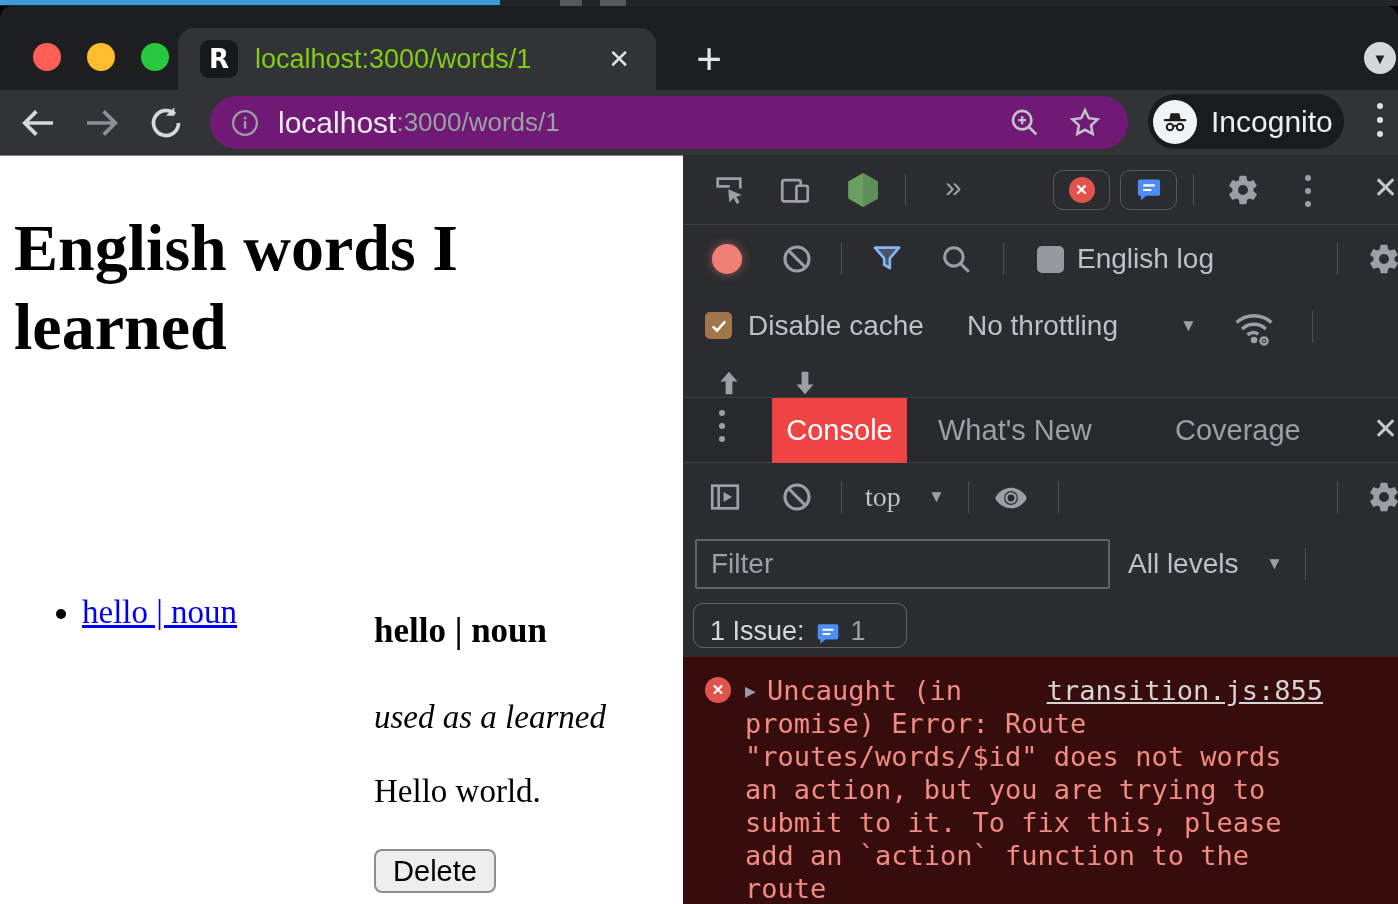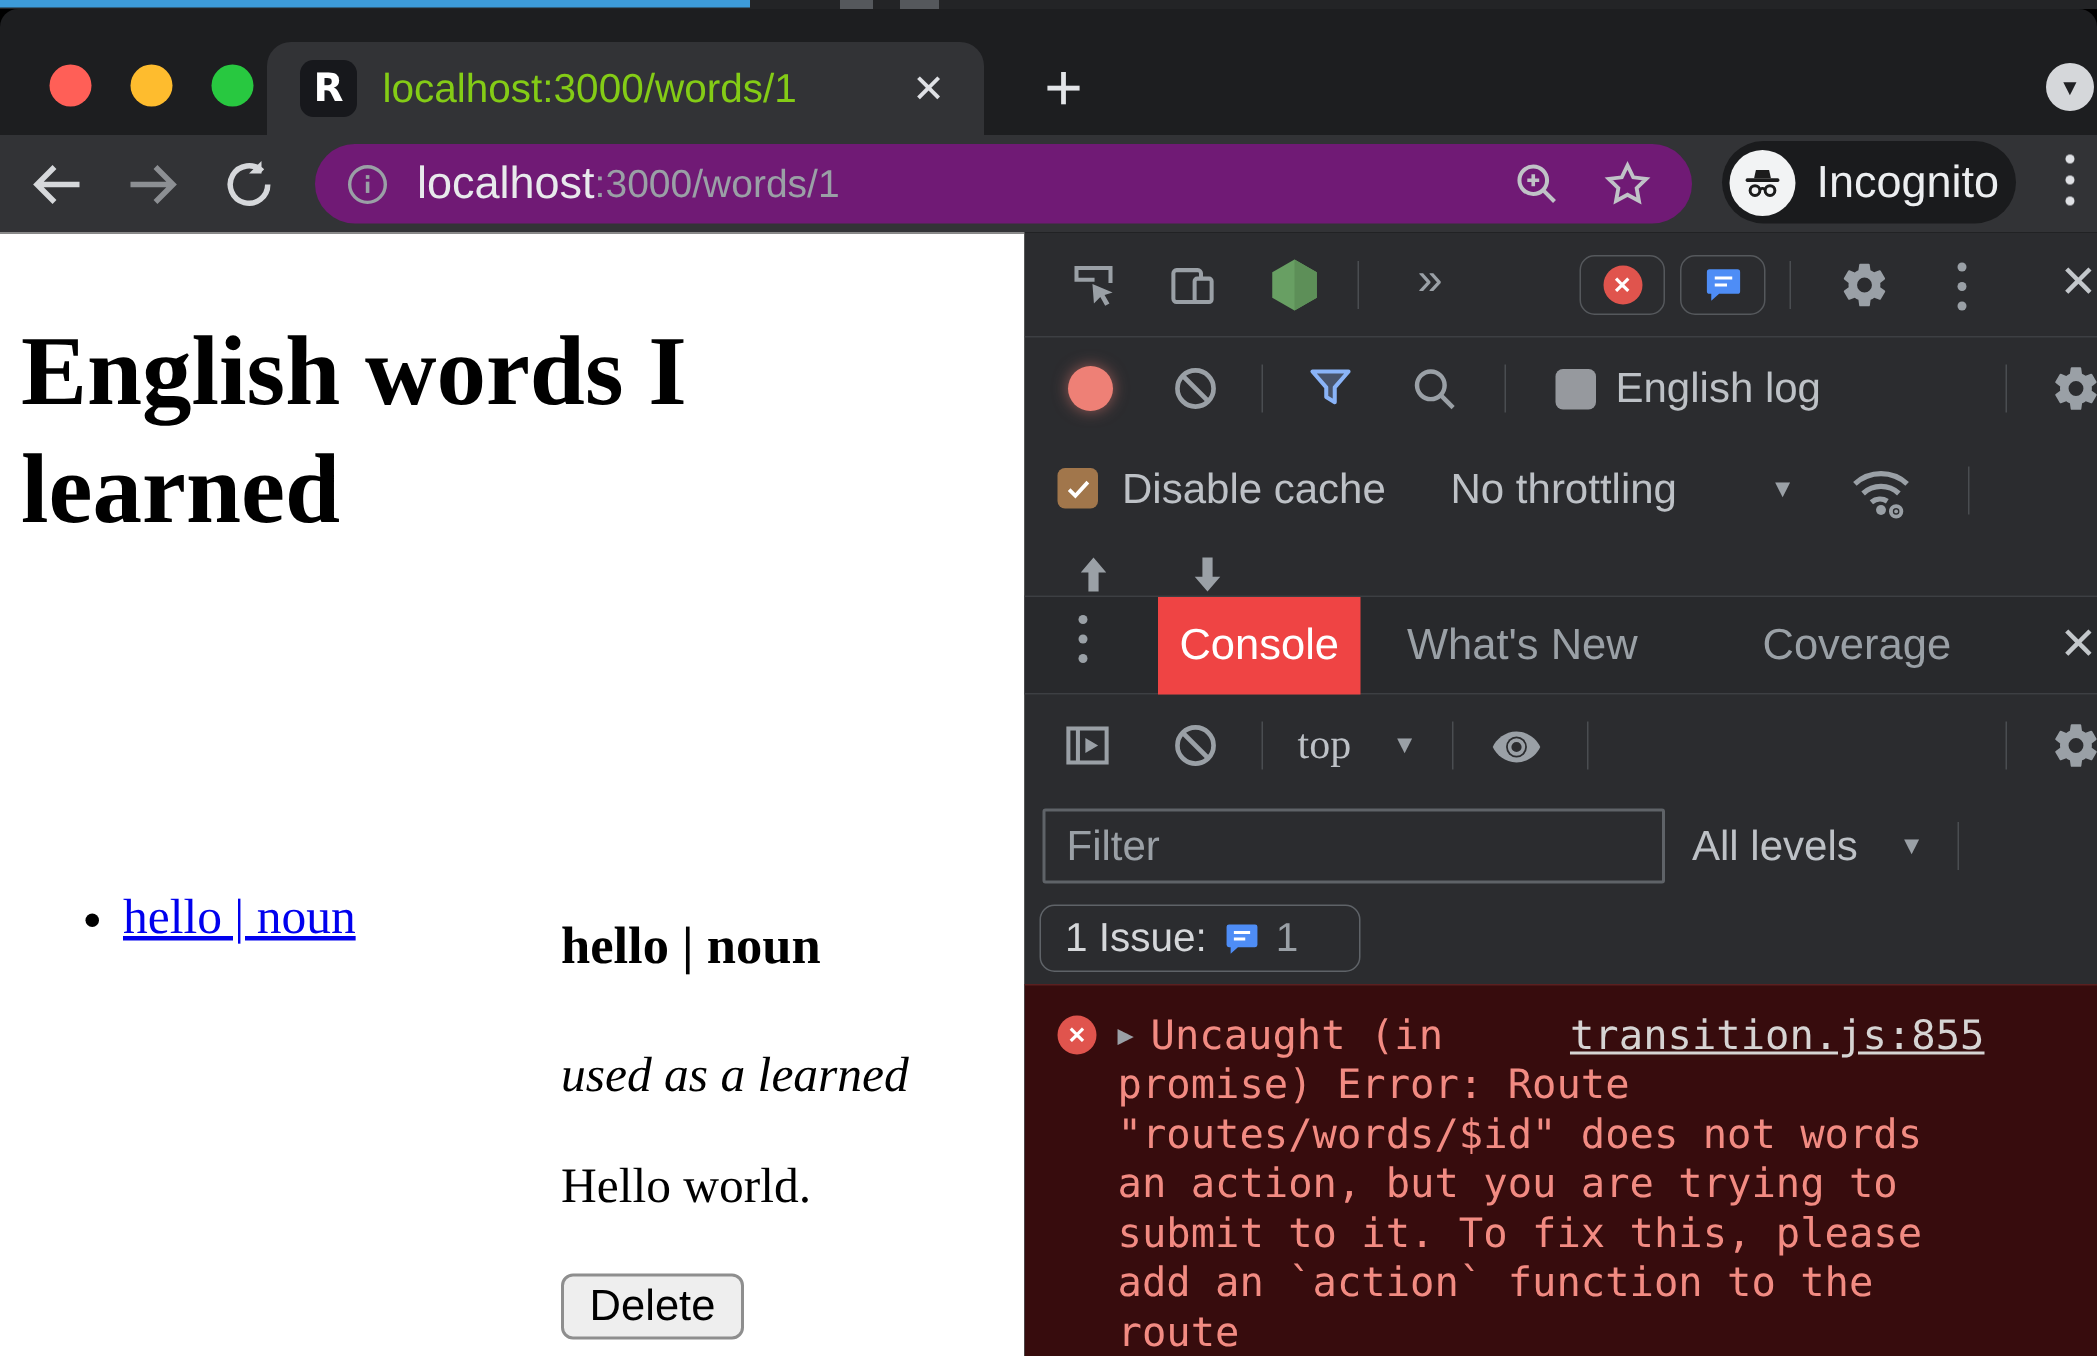--- a/index.html
+++ b/index.html
@@ -78,21 +78,21 @@
   .dt-kebab i { width:6px; height:6px; border-radius:50%; background:#9aa0a6; }
   .dt-close { position:absolute; color:#c3c7cb; font-size:30px; }
   .record { position:absolute; width:30px; height:30px; border-radius:50%; background:#ee8076; box-shadow:0 0 10px rgba(238,128,118,.55); }
   .checkbox { position:absolute; width:27px; height:27px; border-radius:5px; }
   .cb-unchecked { background:#96999e; }
   .cb-checked { background:#a1764b; display:flex; align-items:center; justify-content:center; }
   .tab-black { position:absolute; left:73px; top:0; width:135px; height:65px; background:#ef4444; color:#fff; font-size:29px; display:flex; align-items:center; justify-content:center;margin-left:16px; }
   .drawer-tab { position:absolute; top:0; height:65px; display:flex; align-items:center; color:#9aa0a6; font-size:29px; }
   .filter-input { position:absolute; left:12px; top:8px; width:415px; height:50px; background:transparent; border:2px solid #5f6368; border-radius:2px; color:#e8eaed; font-size:28px; padding:0 14px; outline:none; font-family:"Liberation Sans", sans-serif; }
   .filter-input::placeholder { color:#9aa0a6; }
-  .issue-pill { position:absolute; left:10px; top:6px; width:214px; height:45px; border:1px solid #5f6368; border-radius:10px; display:flex; align-items:center; color:#d5d7da; font-size:27px; gap:10px; padding-left:16px; }
+  .issue-pill { position:absolute; left:10px; top:6px; width:214px; height:45px; border:1px solid #5f6368; border-radius:10px; display:flex; align-items:flex-end; color:#d5d7da; font-size:27px; gap:10px; padding-left:16px; }
   .issue-count { color:#9aa0a6; }
   .mono { font-family:"DejaVu Sans Mono", monospace; }
   .error-body { position:absolute; left:62px; top:17px; width:578px; font-size:27px; line-height:33px; color:#f28b82; }
   .error-src { float:right; margin-left:22px; color:#d6d4d3; text-decoration:underline; white-space:nowrap; }
   .error-expand { display:inline-block; width:22px; color:#9aa0a6; font-size:18px; vertical-align:top; }
   .dd { color:#9aa0a6; font-size:17px; position:absolute; }
   svg { display:block; }
 </style>
 </head>
 <body>

